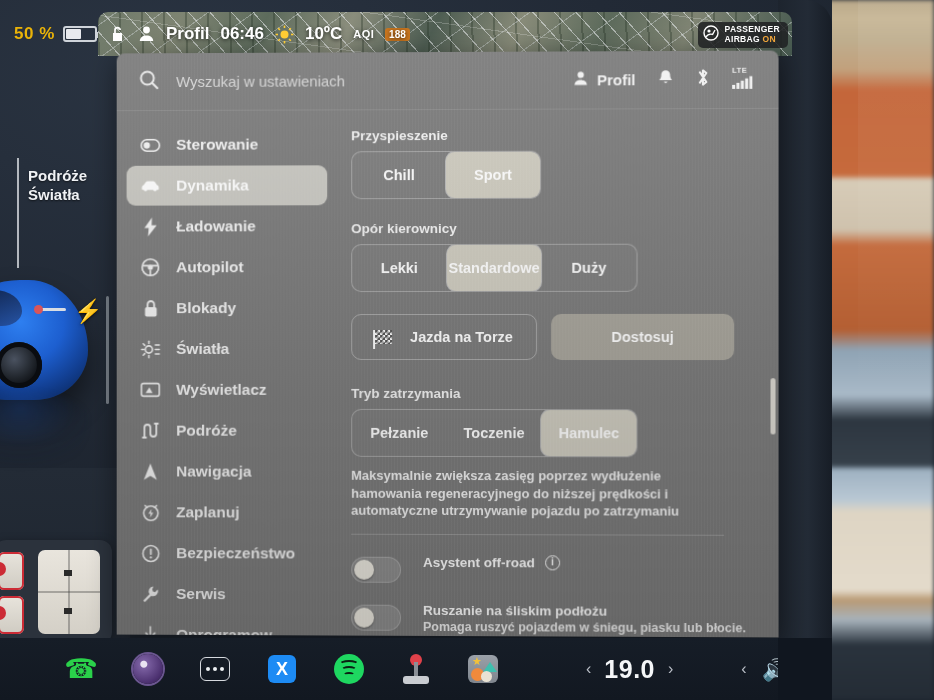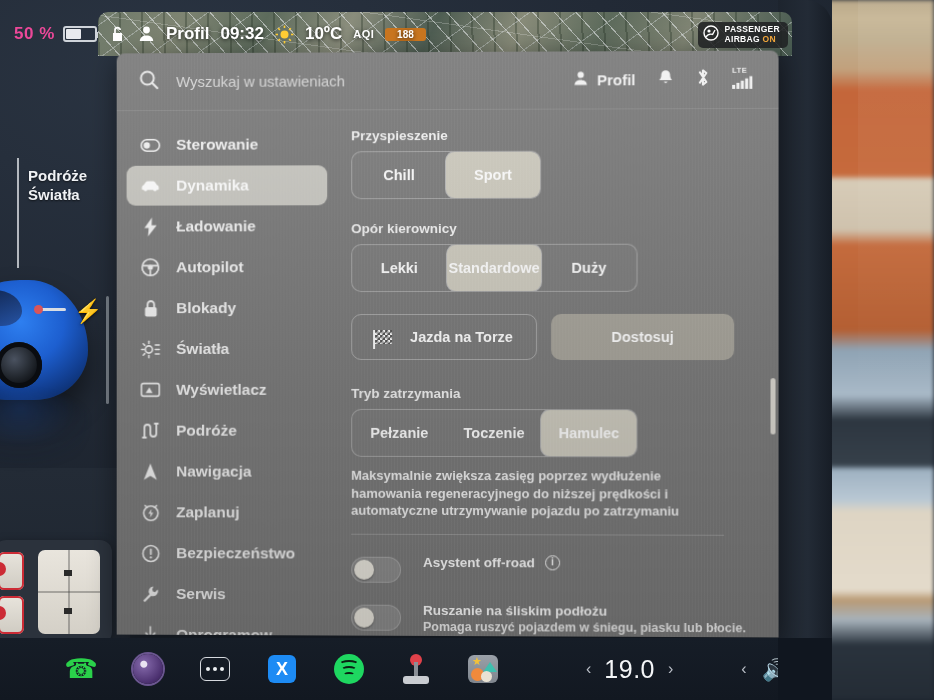--- a/index.html
+++ b/index.html
@@ -57,21 +57,21 @@
   
   .left-panel {
     position: absolute; left: 0; top: 8px; width: 128px; height: 640px;
     overflow: hidden;
   }
   .batt-row {
     position: absolute; left: 14px; top: 16px;
     display: flex; align-items: center; gap: 8px;
   }
   .batt-pct {
-    color: #ec4899; font-size: 17px; font-weight: bold; letter-spacing: 0.5px;
+    color: #eab308; font-size: 17px; font-weight: bold; letter-spacing: 0.5px;
   }
   .batt-icon {
     position: relative; width: 34px; height: 16px;
     border: 2px solid #cfd4da; border-radius: 3px;
   }
   .batt-icon::after {
     content: ""; position: absolute; right: -5px; top: 4px;
     width: 3px; height: 6px; background: #cfd4da; border-radius: 0 2px 2px 0;
   }
   .batt-fill {
@@ -176,21 +176,21 @@
     position: absolute; left: 110px; top: 18px; height: 32px;
     display: flex; align-items: center; gap: 11px;
     color: #fff; font-size: 17px; font-weight: bold;
     text-shadow: 0 1px 4px rgba(0,0,0,0.75);
     z-index: 5;
   }
   .status-row .ico { display: inline-flex; align-items: center; }
   .aqi-label { font-size: 11px; font-weight: bold; letter-spacing: 0.4px; }
   .aqi-badge {
     background: #c8751f; color: #fff; font-size: 10px; font-weight: bold;
-    padding: 1px 12px; border-radius: 3px;
+    padding: 1px 4px; border-radius: 3px;
   }
   .airbag {
     position: absolute; right: 146px; top: 22px; z-index: 6;
     display: flex; align-items: center; gap: 6px;
     background: rgba(30,32,34,0.85); border-radius: 5px;
     padding: 3px 8px 3px 5px;
   }
   .airbag-txt { color: #fff; font-size: 8.5px; font-weight: bold; line-height: 1.12; letter-spacing: 0.3px; }
   .airbag-on { color: #f2a63a; }
 
@@ -375,21 +375,21 @@
   .app-photos .c2 { position: absolute; left: 13px; bottom: 1px; width: 11px; height: 11px; border-radius: 50%; background: #e9e2d3; }
   .app-photos .star { position: absolute; left: 4px; top: 1px; color: #f3c23a; font-size: 11px; line-height: 1; }
   .app-photos .tri { position: absolute; right: 1px; top: 7px; width: 0; height: 0;
     border-left: 7px solid transparent; border-right: 7px solid transparent; border-bottom: 10px solid #3fbfae; }
 
   .climate {
     display: flex; align-items: center; gap: 13px; margin-left: 86px;
     color: #edeff2;
   }
   .chev { color: #b9bec6; font-size: 16px; cursor: pointer; }
-  .temp-val { font-size: 25px; font-weight: normal; color: #f4f6f8; letter-spacing: 0.5px; }
+  .temp-val { font-size: 25px; font-weight: bold; color: #f4f6f8; letter-spacing: 0.5px; }
   .volume { display: flex; align-items: center; gap: 16px; margin-left: 68px; color: #e9ebef; }
   .vol-ico { font-size: 21px; line-height: 1; color: #efe9dd; }
 
   .bottom-right-dark {
     position: absolute; left: 778px; top: 638px; width: 54px; height: 62px;
     background: #10161f;
   }
 </style>
 </head>
 <body>
@@ -451,21 +451,21 @@
           <path d="M5 8V5.5A2.6 2.6 0 0 1 10.2 5" stroke="#fff" stroke-width="1.7" fill="none"></path>
         </svg>
     </span>
     <span class="ico">
       <svg width="17" height="18" viewBox="0 0 17 18">
           <circle cx="8.5" cy="5" r="3.4" fill="#fff"></circle>
           <path d="M1.8 16c0-3.6 3-5.6 6.7-5.6S15.2 12.4 15.2 16z" fill="#fff"></path>
         </svg>
     </span>
     <span>Profil</span>
-    <span>09:32</span>
+    <span>06:46</span>
     <span class="ico">
       <svg width="19" height="19" viewBox="0 0 19 19">
           <circle cx="9.5" cy="9.5" r="4" fill="#ffcc33"></circle>
           <g stroke="#ffcc33" stroke-width="1.6">
             <line x1="9.5" y1="0.6" x2="9.5" y2="3"></line>
             <line x1="9.5" y1="16" x2="9.5" y2="18.4"></line>
             <line x1="0.6" y1="9.5" x2="3" y2="9.5"></line>
             <line x1="16" y1="9.5" x2="18.4" y2="9.5"></line>
             <line x1="3.2" y1="3.2" x2="4.9" y2="4.9"></line>
             <line x1="14.1" y1="14.1" x2="15.8" y2="15.8"></line>

